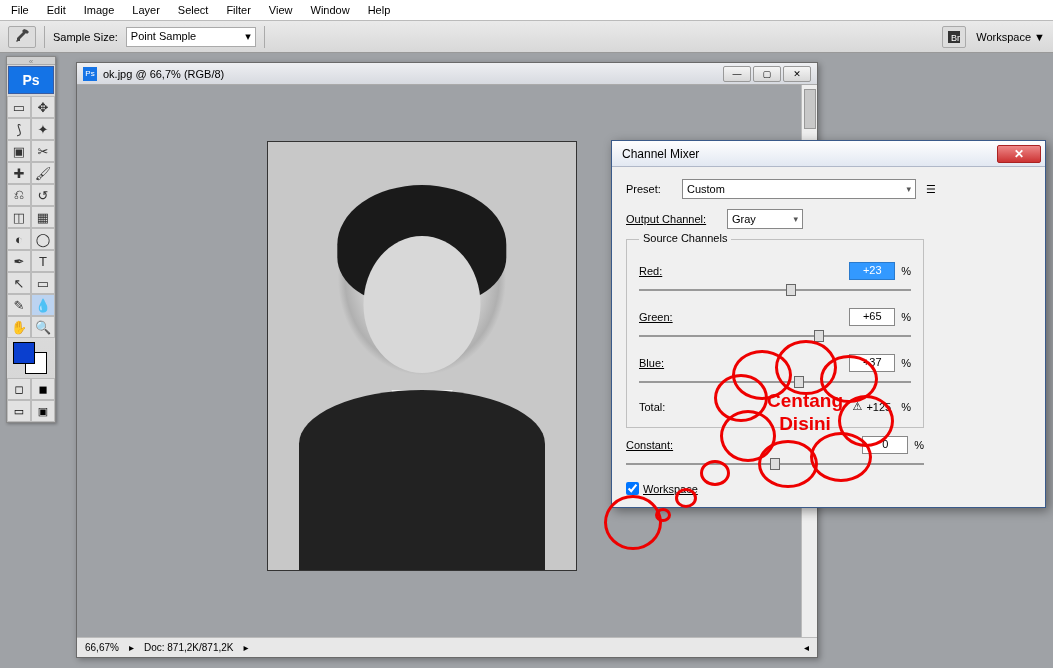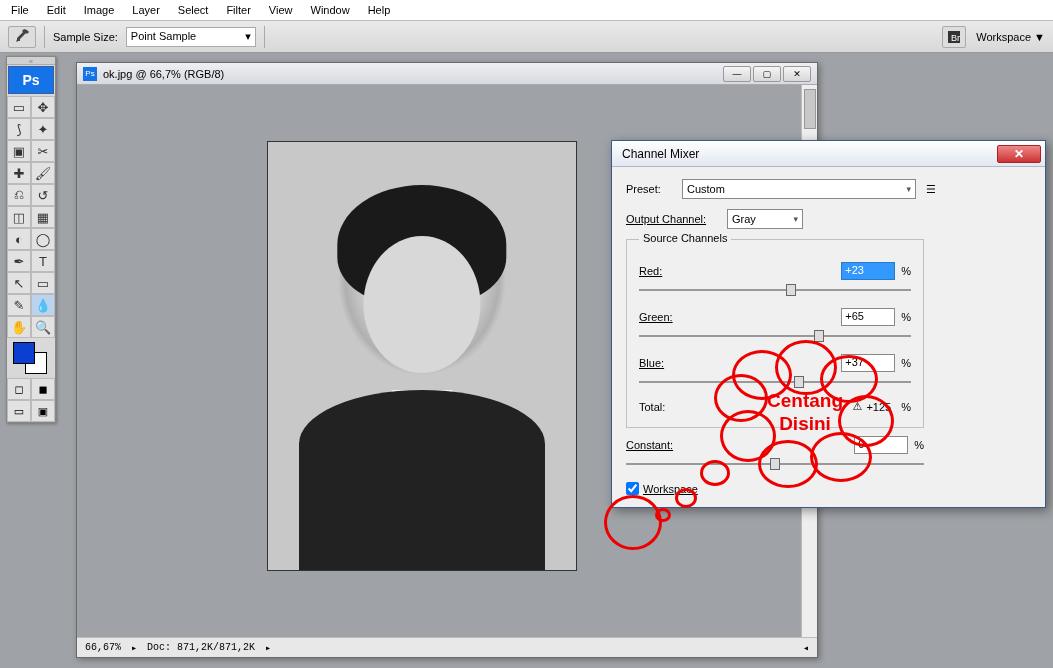--- a/index.html
+++ b/index.html
@@ -42,40 +42,40 @@
   
   .portrait { width:100%; height:100%; background: radial-gradient(ellipse 140px 160px at 50% 32%, #e8e8e8 30%, #b0b0b0 55%, #c8c8c8 60%), #c8c8c8; position:relative;}
   .portrait::after { content:""; position:absolute; bottom:0; left:10%; width:80%; height:42%; background:#222; border-radius: 50% 50% 0 0 / 30% 30% 0 0;}
   .portrait .hair { position:absolute; top:10%; left:50%; transform:translateX(-50%); width:55%; height:28%; background:#1a1a1a; border-radius: 50% 50% 40% 40%;}
   .portrait .face { position:absolute; top:22%; left:50%; transform:translateX(-50%); width:38%; height:32%; background:#d8d8d8; border-radius:50%;}
   .portrait .tie { position:absolute; bottom:0; left:50%; transform:translateX(-50%); width:6%; height:35%; background:#000;}
   .portrait .collar { position:absolute; bottom:32%; left:50%; transform:translateX(-50%); width:20%; height:10%; background:#fff; clip-path: polygon(0 0, 100% 0, 60% 100%, 40% 100%);}
 
   .vscroll { position: absolute; right: 0; top: 22px; bottom: 20px; width: 16px; background: #eee; border-left:1px solid #bbb;}
   .vscroll .thumb { position:absolute; top:4px; left:2px; width:12px; height:40px; background:#c8c8c8; border:1px solid #999;}
-  .statusbar { position: absolute; left: 0; right: 0; bottom: 0; height: 20px; background: #e8e8e8; border-top: 1px solid #bbb; display: flex; align-items: center; padding: 0 8px; gap: 10px; font-size:10px;font-family:Liberation Mono, monospace;}
+  .statusbar { position: absolute; left: 0; right: 0; bottom: 0; height: 20px; background: #e8e8e8; border-top: 1px solid #bbb; display: flex; align-items: center; padding: 0 8px; gap: 10px; font-size:10px;}
 
   
   .dialog { position: absolute; left: 611px; top: 140px; width: 435px; background: #f0f0f0; border: 1px solid #3a5a8a; box-shadow: 3px 3px 10px rgba(0,0,0,.4); }
   .dlg-title { height: 26px; background: linear-gradient(#fefefe,#e2e8f2); border-bottom: 1px solid #b0b8c8; display: flex; align-items: center; padding: 0 4px 0 10px; font-size: 12px; }
   .dlg-close { margin-left: auto; width: 44px; height: 18px; background: linear-gradient(#e88,#c33); color: #fff; border: 1px solid #a22; border-radius: 2px; display:flex;align-items:center;justify-content:center; font-weight:bold;}
   .dlg-body { padding: 12px 14px; position: relative; }
   .row { display: flex; align-items: center; gap: 6px; margin-bottom: 10px; }
   .row label { width: 95px; }
   .dd { background: #fff; border: 1px solid #888; height: 20px; padding: 2px 4px; display: flex; align-items: center; justify-content: space-between; }
   .dd .arr { font-size: 9px; color: #555; }
   .btn { width: 74px; height: 22px; background: linear-gradient(#fdfdfd,#e4e4e4); border: 1px solid #8a8a8a; border-radius: 3px; display: flex; align-items: center; justify-content: center; }
   .btn.ok { border: 1px solid #3a6ac8; box-shadow: 0 0 0 1px #7aa6ee inset; }
   .right-col { position: absolute; right: 14px; top: 12px; display: flex; flex-direction: column; gap: 6px; align-items: flex-end; }
   .fieldset { border: 1px solid #c0c0c0; padding: 10px 12px 4px 12px; margin-top: 4px; }
   .fieldset .legend { position: relative; top: -18px; background: #f0f0f0; padding: 0 4px; display: inline-block; margin-bottom: -10px; }
   .slider-row { margin-bottom: 10px; }
   .slider-row .top { display: flex; align-items: center; }
   .slider-row .lbl { flex: 1; text-decoration: underline; color: #000;}
-  .numbox { width: 54px; height: 18px; background: #fff; border: 1px solid #888; text-align: left; padding: 1px 3px; }
+  .numbox { width: 46px; height: 18px; background: #fff; border: 1px solid #888; text-align: center; padding: 1px 3px; }
   .numbox.sel { background: #3399ff; color: #fff; border: 1px solid #2a7acc; }
   .slider { height: 16px; position: relative; margin-top: 2px; }
   .slider .track { position: absolute; left: 0; right: 0; top: 7px; height: 2px; background: #999; }
   .slider .thumb { position: absolute; top: 2px; width: 10px; height: 12px; background: #ddd; border: 1px solid #666; transform: translateX(-50%); }
   .pct { margin-left: 6px; }
   .chk { display: flex; align-items: center; gap: 4px; }
   .chk input { width: 13px; height: 13px; }
 
   
   .anno { position: absolute; pointer-events: none; }

